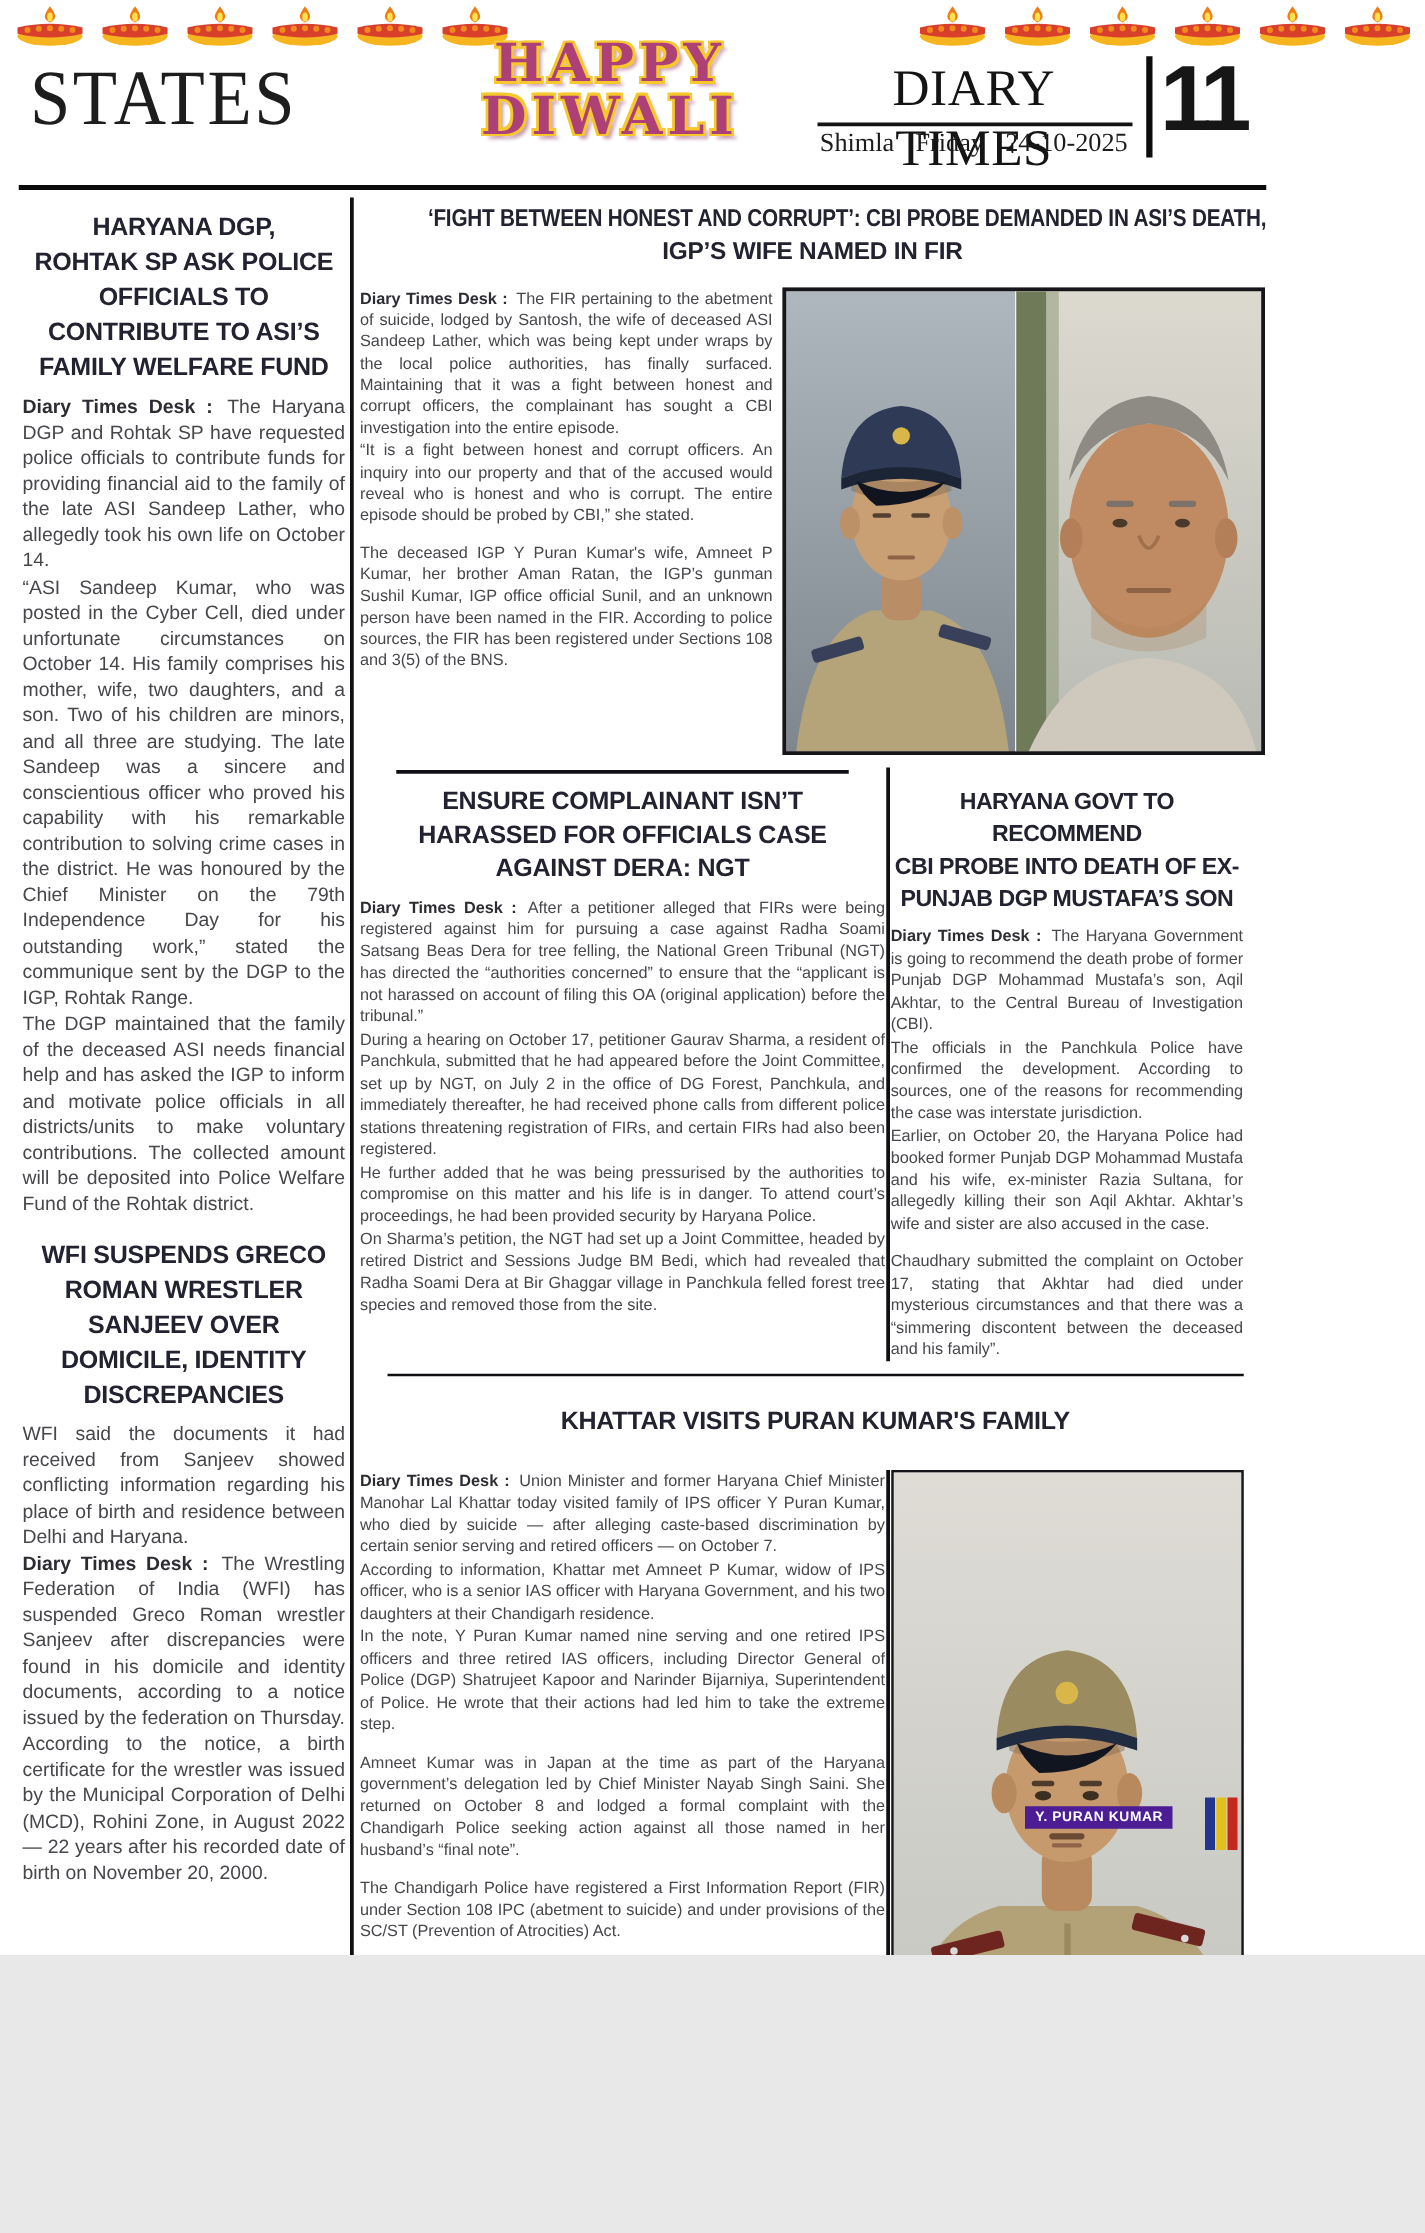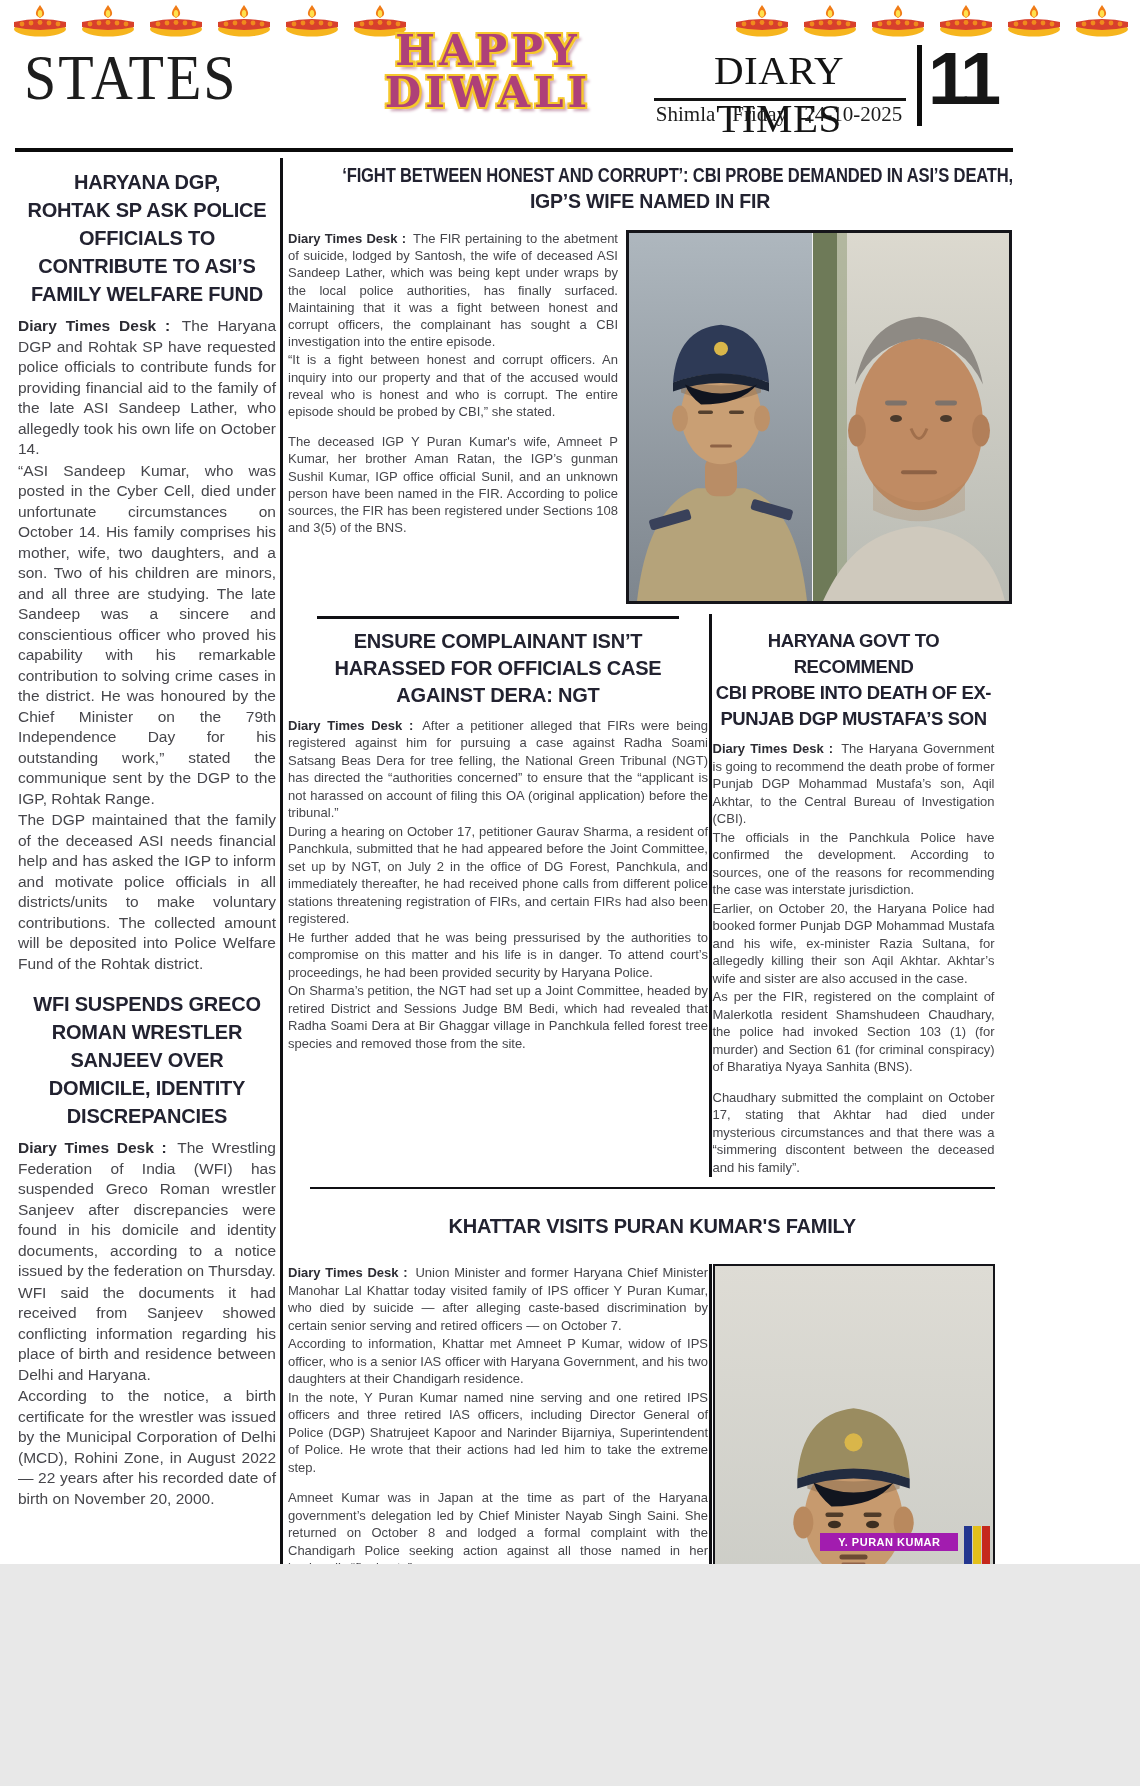--- a/index.html
+++ b/index.html
@@ -48,22 +48,22 @@
   .lower-grid{display:grid;grid-template-columns:420px 2.5px 282px;column-gap:1px;margin-top:10px;}
   .vrule{background:#101014;}
   .ngt-rule{height:2.5px;background:#101014;width:86%;margin:2px auto 9px;}
   .head-mid{font-size:20px;line-height:27px;margin:0 0 8px;}
   .head-right{font-size:18.5px;line-height:26px;letter-spacing:-0.4px;margin:14px 0 8px;}
   .cell-body{font-size:13px;line-height:17.5px;}
   .khattar-band{grid-column:1 / -1;border-top:2.5px solid #101014;margin:10px 0 0 22px;padding:7px 0 9px;}
   .khattar-band .head{font-size:20px;line-height:26px;}
   .photo-cell{position:relative;width:282px;height:490px;border:2.5px solid #15151a;box-sizing:border-box;}
   .photo-cell svg{display:block;width:100%;height:100%;}
-  .photo-caption{position:absolute;left:38%;top:55%;background:#a21caf;color:#ffffff;
-        font-size:11px;font-weight:bold;letter-spacing:0.5px;padding:3px 18px;white-space:nowrap;}
+  .photo-caption{position:absolute;left:38%;top:55%;background:#4c1d95;color:#ffffff;
+        font-size:11px;font-weight:bold;letter-spacing:0.5px;padding:3px 8px;white-space:nowrap;}
   .color-bars{position:absolute;right:3px;top:53.5%;display:flex;gap:1px;}
   .color-bars i{display:block;width:8px;height:42px;}
   .bar-blue{background:#23368f;} .bar-yellow{background:#e3bf1b;} .bar-red{background:#c5281c;}
 </style>
 </head>
 <body>
 
 <div class="page">
 
   <div class="diya-row left">
@@ -235,22 +235,22 @@
       <p class="bp">The DGP maintained that the family of the deceased ASI needs financial help and has asked the IGP to inform and motivate police officials in all districts/units to make voluntary contributions. The collected amount will be deposited into Police Welfare Fund of the Rohtak district.</p>
     </section>
     <section>
       <h2 class="head head-left" style="margin-top:16px;">
         <div>WFI SUSPENDS GRECO</div>
         <div>ROMAN WRESTLER</div>
         <div>SANJEEV OVER</div>
         <div>DOMICILE, IDENTITY</div>
         <div>DISCREPANCIES</div>
       </h2>
+      <p class="bp">WFI said the documents it had received from Sanjeev showed conflicting information regarding his place of birth and residence between Delhi and Haryana.</p>
       <p class="bp"><b class="desk">Diary Times Desk :</b> <span>The Wrestling Federation of India (WFI) has suspended Greco Roman wrestler Sanjeev after discrepancies were found in his domicile and identity documents, according to a notice issued by the federation on Thursday.</span></p>
-      <p class="bp">WFI said the documents it had received from Sanjeev showed conflicting information regarding his place of birth and residence between Delhi and Haryana.</p>
       <p class="bp">According to the notice, a birth certificate for the wrestler was issued by the Municipal Corporation of Delhi (MCD), Rohini Zone, in August 2022 — 22 years after his recorded date of birth on November 20, 2000.</p>
     </section>
   </div>
 
   <div class="mid">
 
     <section>
       <h2 class="head" style="margin:4px 0 0;">
         <div class="fight-head1">‘FIGHT BETWEEN HONEST AND CORRUPT’: CBI PROBE DEMANDED IN ASI’S DEATH,</div>
         <div class="fight-head2">IGP’S WIFE NAMED IN FIR</div>
@@ -335,21 +335,20 @@
       <section>
         <h2 class="head head-right">
           <div>HARYANA GOVT TO RECOMMEND</div>
           <div>CBI PROBE INTO DEATH OF EX-</div>
           <div>PUNJAB DGP MUSTAFA’S SON</div>
         </h2>
         <div class="cell-body">
           <p class="bp"><b class="desk">Diary Times Desk :</b> <span>The Haryana Government is going to recommend the death probe of former Punjab DGP Mohammad Mustafa’s son, Aqil Akhtar, to the Central Bureau of Investigation (CBI).</span></p>
           <p class="bp">The officials in the Panchkula Police have confirmed the development. According to sources, one of the reasons for recommending the case was interstate jurisdiction.</p>
           <p class="bp">Earlier, on October 20, the Haryana Police had booked former Punjab DGP Mohammad Mustafa and his wife, ex-minister Razia Sultana, for allegedly killing their son Aqil Akhtar. Akhtar’s wife and sister are also accused in the case.</p>
-          <p class="bp">As per the FIR, registered on the complaint of Malerkotla resident Shamshudeen Chaudhary, the police had invoked Section 103 (1) (for murder) and Section 61 (for criminal conspiracy) of Bharatiya Nyaya Sanhita (BNS).</p>
           <p class="bp gap">Chaudhary submitted the complaint on October 17, stating that Akhtar had died under mysterious circumstances and that there was a “simmering discontent between the deceased and his family”.</p>
         </div>
       </section>
 
       <div class="khattar-band">
         <h2 class="head">KHATTAR VISITS PURAN KUMAR'S FAMILY</h2>
       </div>
 
       <section>
         <div class="cell-body">

